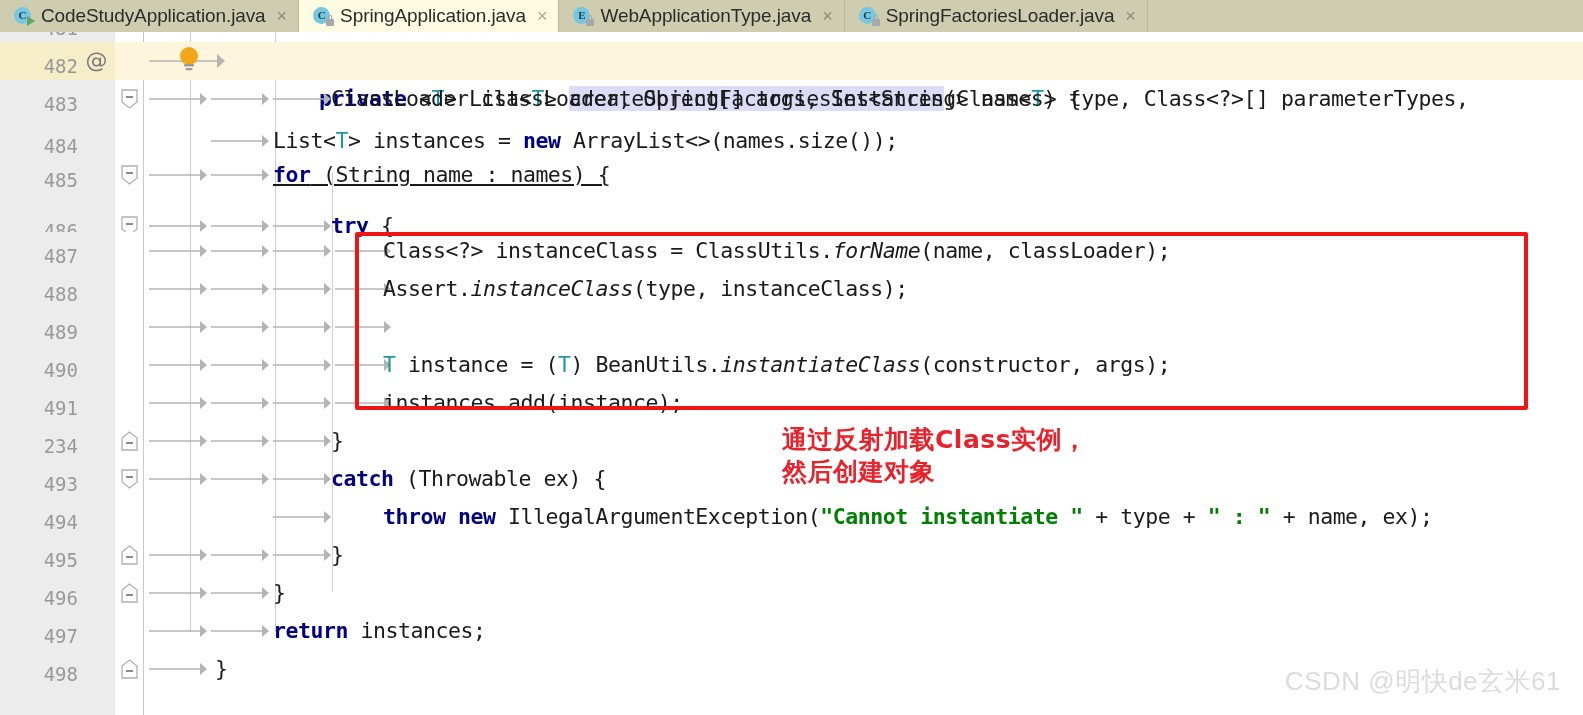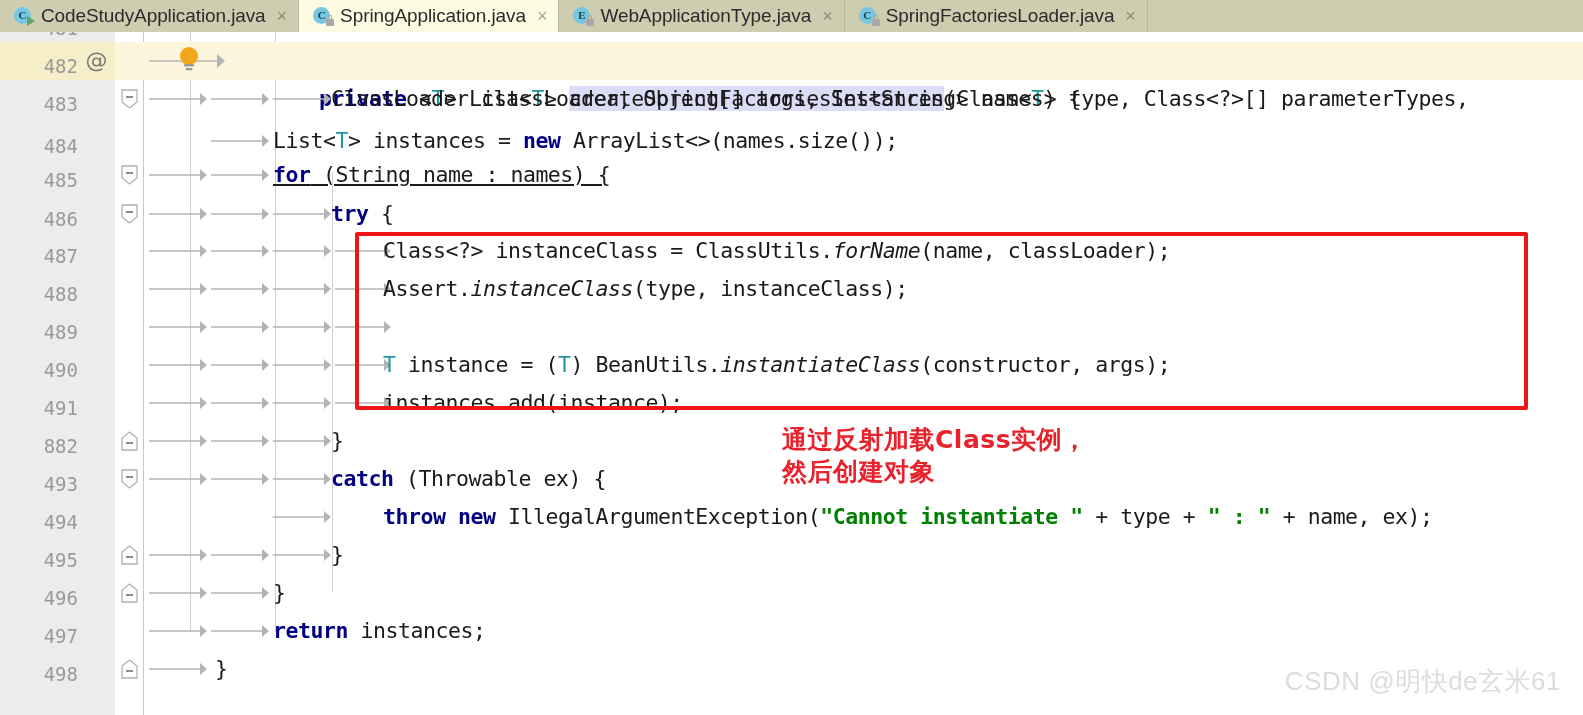--- a/index.html
+++ b/index.html
@@ -425,21 +425,21 @@
           <line x1="2" y1="19" x2="58" y2="19" stroke="#b4b4b4" stroke-width="1.3"></line>
             <polygon points="53,13 60,19 53,25" fill="#b4b4b4"></polygon>
           <line x1="64" y1="19" x2="120" y2="19" stroke="#b4b4b4" stroke-width="1.3"></line>
             <polygon points="115,13 122,19 115,25" fill="#b4b4b4"></polygon>
         </svg>
       </span>
       <div class="code" style="left:130px;text-decoration:underline;"><span class="kw">for</span><span> (String name : names) {</span></div>
     </div>
   </div>
 
-  <div class="line" style="top:163px;">
+  <div class="line" style="top:175px;">
     <div class="lnum-cell">
       <span class="lnum">486</span>
       <span class="at-mark"></span>
     </div>
     <div class="gut2">
       <span class="fold">
         <svg width="17" height="20" viewBox="0 0 17 20">
           <polygon points="1,1 16,1 16,13 8.5,19 1,13" fill="#ffffff" stroke="#b0b0b0" stroke-width="1.3"></polygon>
           <line x1="5" y1="8" x2="12" y2="8" stroke="#707070" stroke-width="1.6"></line>
         </svg>
@@ -569,21 +569,21 @@
           <line x1="188" y1="19" x2="242" y2="19" stroke="#b4b4b4" stroke-width="1.3"></line>
             <polygon points="237,13 244,19 237,25" fill="#b4b4b4"></polygon>
         </svg>
       </span>
       <div class="code" style="left:240px;"><span>instances.add(instance);</span></div>
     </div>
   </div>
 
   <div class="line" style="top:390px;">
     <div class="lnum-cell">
-      <span class="lnum">882</span>
+      <span class="lnum">234</span>
       <span class="at-mark"></span>
     </div>
     <div class="gut2">
       <span class="fold">
         <svg width="17" height="20" viewBox="0 0 17 20">
           <polygon points="1,7 8.5,1 16,7 16,19 1,19" fill="#ffffff" stroke="#b0b0b0" stroke-width="1.3"></polygon>
           <line x1="5" y1="12" x2="12" y2="12" stroke="#707070" stroke-width="1.6"></line>
         </svg>
       </span>
     </div>

